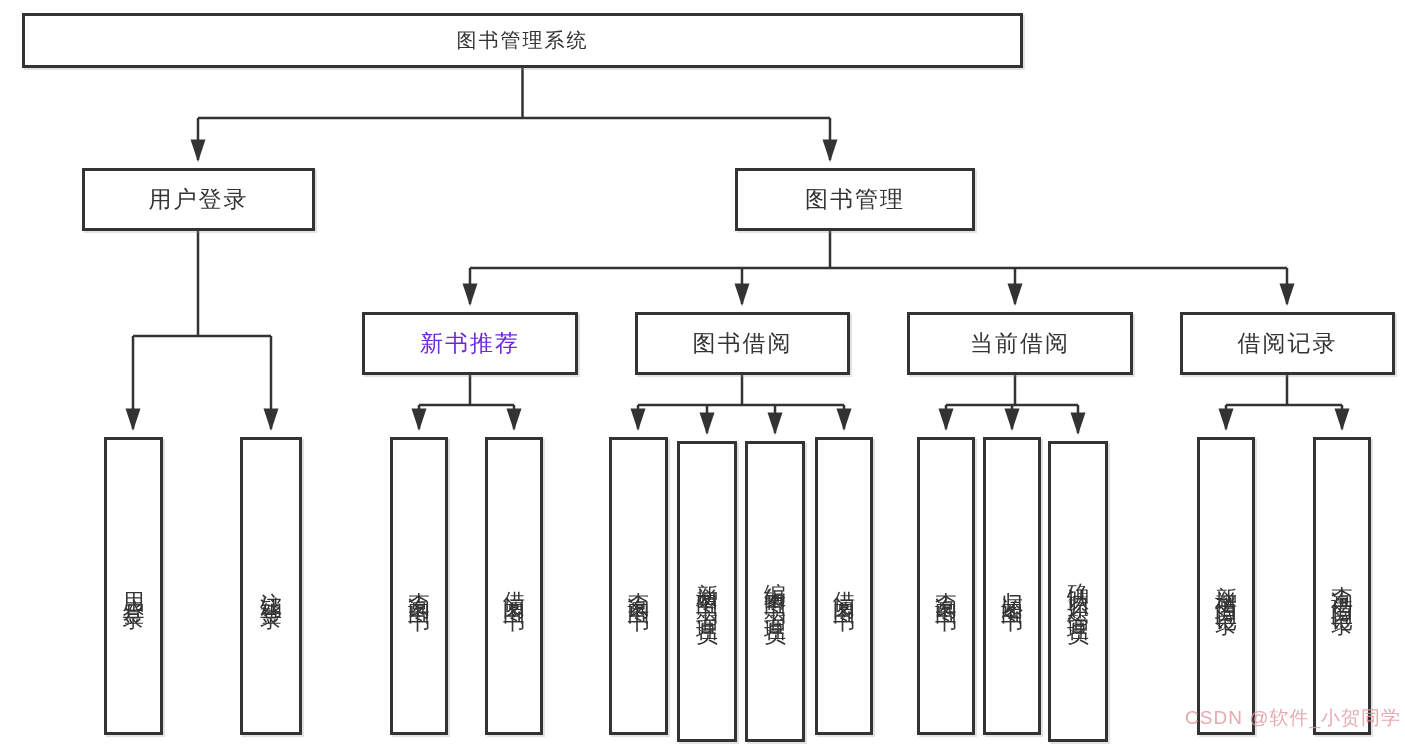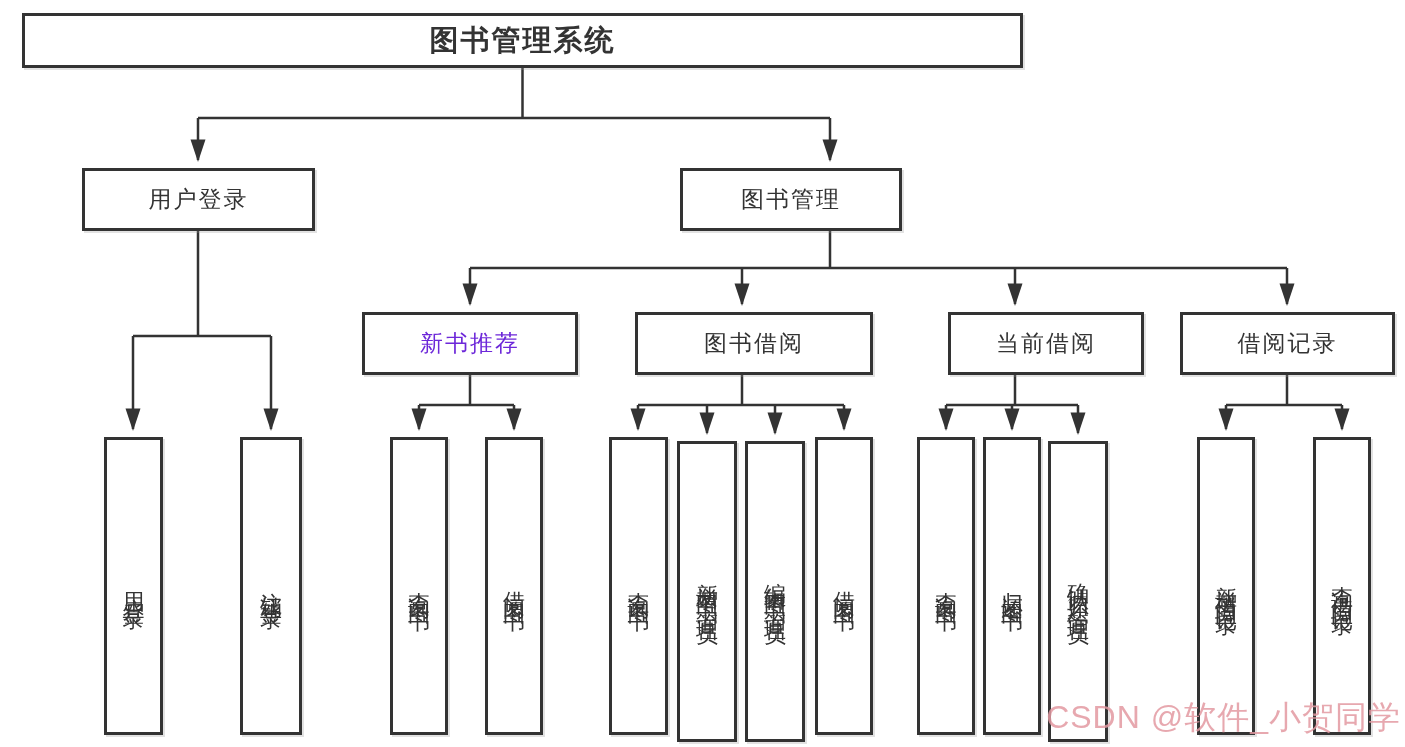--- a/index.html
+++ b/index.html
@@ -26,35 +26,35 @@
     box-sizing: border-box;
     border: 3px solid #333333;
     background: #ffffff;
     display: flex;
     align-items: center;
     justify-content: center;
     color: #333333;
     box-shadow: 2px 2px 0 rgba(150,150,150,0.28);
   }
   .node span { display: block; white-space: nowrap; }
-  .lvl1 span { font-size: 29px; letter-spacing: 2px; font-weight: bold; }
+  .lvl1 span { font-size: 20px; letter-spacing: 2px; }
   .lvl2 span, .lvl3 span { font-size: 23px; letter-spacing: 2px; }
   .vnode span {
     writing-mode: vertical-rl;
     text-orientation: mixed;
     font-size: 22px;
     letter-spacing: 6px;
     white-space: normal;
     line-height: 1;
   }
   #watermark {
     position: absolute;
     right: 4px;
-    bottom: 7px;
-    font-size: 32px;
+    bottom: 16px;
+    font-size: 19px;
     letter-spacing: 1px;
     opacity: 0.85;
     pointer-events: none;
   }
 </style>
 </head>
 <body>
 
 <div id="stage">
 
@@ -101,31 +101,31 @@
     </g>
   </svg>
 
   <div class="node lvl1" style="left: 22px; top: 13px; width: 1001px; height: 55px; border-color: rgb(51, 51, 51); color: rgb(51, 51, 51);">
     <span>图书管理系统</span>
   </div>
 
   <div class="node lvl2" style="left: 82px; top: 168px; width: 233px; height: 63px; border-color: rgb(51, 51, 51); color: rgb(51, 51, 51);">
     <span>用户登录</span>
   </div>
-  <div class="node lvl2" style="left: 680px; top: 168px; width: 222px; height: 63px; border-color: rgb(51, 51, 51); color: rgb(51, 51, 51);">
+  <div class="node lvl2" style="left: 735px; top: 168px; width: 240px; height: 63px; border-color: rgb(51, 51, 51); color: rgb(51, 51, 51);">
     <span>图书管理</span>
   </div>
 
   <div class="node lvl3" style="left: 362px; top: 312px; width: 216px; height: 63px; border-color: rgb(51, 51, 51); color: #6d28d9;">
     <span>新书推荐</span>
   </div>
-  <div class="node lvl3" style="left: 635px; top: 312px; width: 238px; height: 63px; border-color: rgb(51, 51, 51); color: rgb(51, 51, 51);">
+  <div class="node lvl3" style="left: 635px; top: 312px; width: 215px; height: 63px; border-color: rgb(51, 51, 51); color: rgb(51, 51, 51);">
     <span>图书借阅</span>
   </div>
-  <div class="node lvl3" style="left: 907px; top: 312px; width: 196px; height: 63px; border-color: rgb(51, 51, 51); color: rgb(51, 51, 51); margin-left: 41px;">
+  <div class="node lvl3" style="left: 907px; top: 312px; width: 226px; height: 63px; border-color: rgb(51, 51, 51); color: rgb(51, 51, 51);">
     <span>当前借阅</span>
   </div>
   <div class="node lvl3" style="left: 1180px; top: 312px; width: 215px; height: 63px; border-color: rgb(51, 51, 51); color: rgb(51, 51, 51); font-family: Liberation Mono, monospace;">
     <span>借阅记录</span>
   </div>
 
   <div class="node vnode" style="left: 104px; top: 437px; width: 59px; height: 298px; border-color: rgb(51, 51, 51); color: rgb(51, 51, 51);">
     <span>用户登录</span>
   </div>
   <div class="node vnode" style="left: 240px; top: 437px; width: 62px; height: 298px; border-color: rgb(51, 51, 51); color: rgb(51, 51, 51);">

